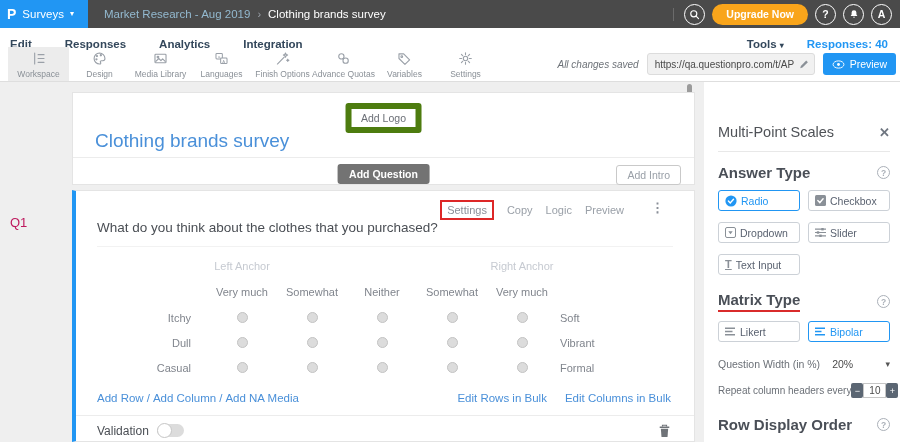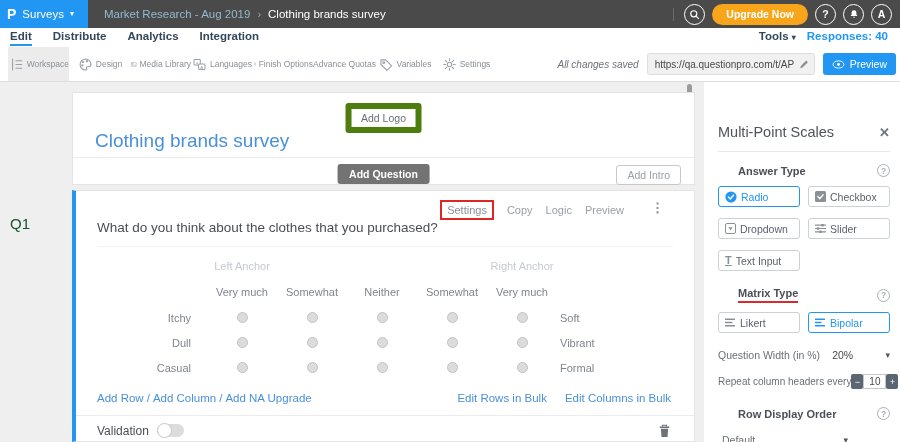--- a/index.html
+++ b/index.html
@@ -20,41 +20,41 @@
   .crumbs { display:flex; align-items:center; margin-left:16px; font-size:11.5px; gap:7px; }
   .crumb-folder { color:#93b9cf; }
   .crumb-sep { color:#9aa0a8; font-size:11px; }
   .crumb-current { color:#fff; }
   .topbar-right { margin-left:auto; display:flex; align-items:center; gap:7px; padding-right:8px;padding-left:20px; }
   .tb-divider { width:1px; height:13px; background:#6b6b6b; margin-right:3px; }
   .circle-btn { width:21px; height:21px; border:1.5px solid #fff; border-radius:50%; display:flex; align-items:center; justify-content:center; color:#fff; font-size:10.5px; font-weight:bold; cursor:pointer; background:transparent; padding:0; }
   .upgrade { background:#f9a51b; color:#fff; font-size:10.5px; font-weight:bold; padding:0 14px; height:21px; border-radius:11px; border:none; cursor:pointer; }
 
   
-  .menubar { height:19px; background:#fff; display:flex; align-items:flex-start; padding:2px 12px 0 10px; font-size:11.5px; font-weight:700; color:#33475b; }
+  .menubar { height:19px; background:#fff; display:flex; align-items:flex-start; padding:10px 12px 0 10px; font-size:11.5px; font-weight:700; color:#33475b;gap:12px; }
   .menu-item { margin-right:21px; padding-bottom:2px; cursor:pointer; }
   .menu-item.active { border-bottom:2px solid #2196f3; }
   .tools { margin-left:auto; margin-right:11px; cursor:pointer; }
   .responses { color:#2196f3; cursor:pointer; }
 
   
   .toolbar { height:35px; background:#fff; border-bottom:1px solid #dedede; display:flex; align-items:stretch; padding-left:8px; }
-  .tool-item { width:61px; display:flex; flex-direction:row; align-items:center; justify-content:center; gap:2px; cursor:pointer; }
+  .tool-item { width:61px; display:flex; flex-direction:column; align-items:center; justify-content:center; gap:2px; cursor:pointer; }
   .tool-item.active { background:#ececec; }
   .tool-label { font-size:8.5px; color:#8a9097; white-space:nowrap; }
   .toolbar-right { margin-left:auto; display:flex; align-items:center; gap:8px; padding-right:4px; }
   .saved { font-style:italic; font-size:10px; color:#6d7278; white-space:nowrap; }
   .url-wrap { position:relative; }
   .url-input { width:168px; height:22px; background:#f1f1f1; border:1px solid #dcdcdc; border-radius:3px; font-size:10px; color:#4a4a4a; padding:0 20px 0 7px; font-family:"Liberation Sans",sans-serif; }
   .pencil { position:absolute; right:5px; top:5px; cursor:pointer; }
   .preview-btn { background:#2196f3; color:#fff; border:none; border-radius:3px; height:22px; padding:0 9px; font-size:10.5px; display:flex; align-items:center; gap:5px; cursor:pointer; }
 
   
   .main { position:relative; height:360px; }
-  .qnum { position:absolute; left:10px; top:133px; font-size:15px; color:#14532d; }
+  .qnum { position:absolute; left:10px; top:133px; font-size:13px; color:#be185d; }
   .scroll-thumb { position:absolute; left:687px; top:2px; width:5px; height:17px; background:#9b9b9b; border-radius:3px; cursor:pointer; }
 
   .header-card { position:absolute; left:72px; top:10px; width:623px; height:93px; background:#fff; border:1px solid #e4e4e4; }
   .add-logo { position:absolute; left:50%; transform:translateX(-50%); top:10px; background:#fff; border:6px solid #4d7c0f; border-radius:3px; font-size:10.5px; color:#6b6f76; padding:3px 10px; cursor:pointer; }
   .survey-title { position:absolute; left:22px; top:37px; font-size:19px; color:#4a90d9; cursor:text; }
   .hc-divider { position:absolute; left:0; right:0; top:64px; border-top:1px solid #ececec; }
   .add-question { position:absolute; left:50%; transform:translateX(-50%); top:71px; background:#737373; border:none; border-radius:3px; color:#fff; font-size:10.5px; font-weight:bold; padding:4px 12px; cursor:pointer; }
   .add-intro { position:absolute; right:13px; top:72px; background:#fff; border:1px solid #c9c9c9; border-radius:3px; color:#9aa0a8; font-size:10.5px; padding:3px 10px; cursor:pointer; }
 
   .question-card { position:absolute; left:72px; top:108px; width:623px; height:252px; background:#fff; border:1px solid #e4e4e4; border-left:4px solid #2196f3; overflow:hidden; }
@@ -85,21 +85,21 @@
   .toggle .knob { position:absolute; left:0; top:-1px; width:15px; height:15px; background:#fff; border:1px solid #c6c6c6; border-radius:50%; }
   .trash { margin-left:auto; cursor:pointer; }
 
   
   .sidebar { position:absolute; left:704px; top:0; width:196px; height:360px; background:#fff; padding:42px 10px 0 14px; }
   .sb-title-row { display:flex; justify-content:space-between; align-items:center; }
   .sb-title { font-size:14.5px; color:#4f5257; }
   .sb-close { font-size:13px; font-weight:bold; color:#6f7680; cursor:pointer; }
   .sb-divider { border-top:1px solid #e8e8e8; margin:11px 0 12px; }
   .sb-label-row { display:flex; justify-content:space-between; align-items:center; margin-bottom:9px; }
-  .sb-label { font-size:11px; font-weight:bold; color:#4a4f57;margin-left:20px; }
+  .sb-label { font-size:15px; font-weight:bold; color:#4a4f57; }
   .red-underline { border-bottom:2px solid #d92b2b; padding-bottom:2px; }
   .help { width:13px; height:13px; border:1.3px solid #aab0b8; border-radius:50%; color:#aab0b8; font-size:8.5px; font-weight:bold; display:flex; align-items:center; justify-content:center; cursor:pointer; flex:none; }
   .opt-grid { display:grid; grid-template-columns:1fr 1fr; gap:11px 8px; margin-bottom:16px; }
   .opt-btn { height:21px; border:1px solid #ccd1d7; border-radius:3px; background:#fff; display:flex; align-items:center; padding:0 6px; gap:4px; font-size:10.5px; color:#5a6270; cursor:pointer; font-family:"Liberation Sans",sans-serif; }
   .opt-btn.selected { border-color:#2196f3; color:#2196f3; }
   .t-glyph { font-weight:bold; text-decoration:underline; color:#8a9097; font-size:11px; line-height:1; }
   .qw-row { display:flex; align-items:center; font-size:10.5px; color:#6b7077; margin-bottom:13px; }
   .qw-value { margin-left:12px; color:#4a4a4a; }
   .qw-caret { margin-left:auto; color:#555; font-size:9px; cursor:pointer; }
   .repeat-row { display:flex; align-items:center; font-size:10px; color:#6b7077; gap:0; margin-bottom:18px; white-space:nowrap; }
@@ -137,21 +137,21 @@
           <path d="M10 3.6a4 4 0 0 1 4 4v3.2l1.6 2.6H4.4L6 10.8V7.6a4 4 0 0 1 4-4z" fill="#fff"></path>
           <path d="M8.5 14.6a1.5 1.5 0 0 0 3 0" fill="#fff"></path>
         </svg>
     </button>
     <button class="circle-btn">A</button>
   </div>
 </header>
 
 <nav class="menubar">
   <span class="menu-item active">Edit</span>
-  <span class="menu-item">Distribute</span>
+  <span class="menu-item">Responses</span>
   <span class="menu-item">Analytics</span>
   <span class="menu-item">Integration</span>
   <span class="tools"><span>Tools</span> <span class="caret">▾</span></span>
   <span class="responses">Responses: 40</span>
 </nav>
 
 <div class="toolbar">
   <div class="tool-item active">
     <svg width="17" height="17" viewBox="0 0 20 20" fill="none" stroke="#9aa0a8" stroke-width="1.3" stroke-linecap="round">
         <path d="M5.5 3.5v13M9.5 5.5h7M9.5 10h7M9.5 14.5h7"></path>
@@ -324,21 +324,21 @@
           <span class="radio"></span>
         </div>
       <div class="cell r-data">
           <span class="radio"></span>
         </div>
       <div class="cell r-data lbl-right">Formal</div>
     </div>
 
     <div class="links-row">
       <span>
-        <span class="blue-link">Add Row</span><span class="link-sep">/</span><span class="blue-link">Add Column</span><span class="link-sep">/</span><span class="blue-link">Add NA Upgrade</span>
+        <span class="blue-link">Add Row</span><span class="link-sep">/</span><span class="blue-link">Add Column</span><span class="link-sep">/</span><span class="blue-link">Add NA Media</span>
       </span>
       <span class="bulk-links">
         <span class="blue-link">Edit Rows in Bulk</span>
         <span class="blue-link">Edit Columns in Bulk</span>
       </span>
     </div>
 
     <div class="qc-divider"></div>
     <div class="validation-row">
       <span class="validation-label">Validation</span>

